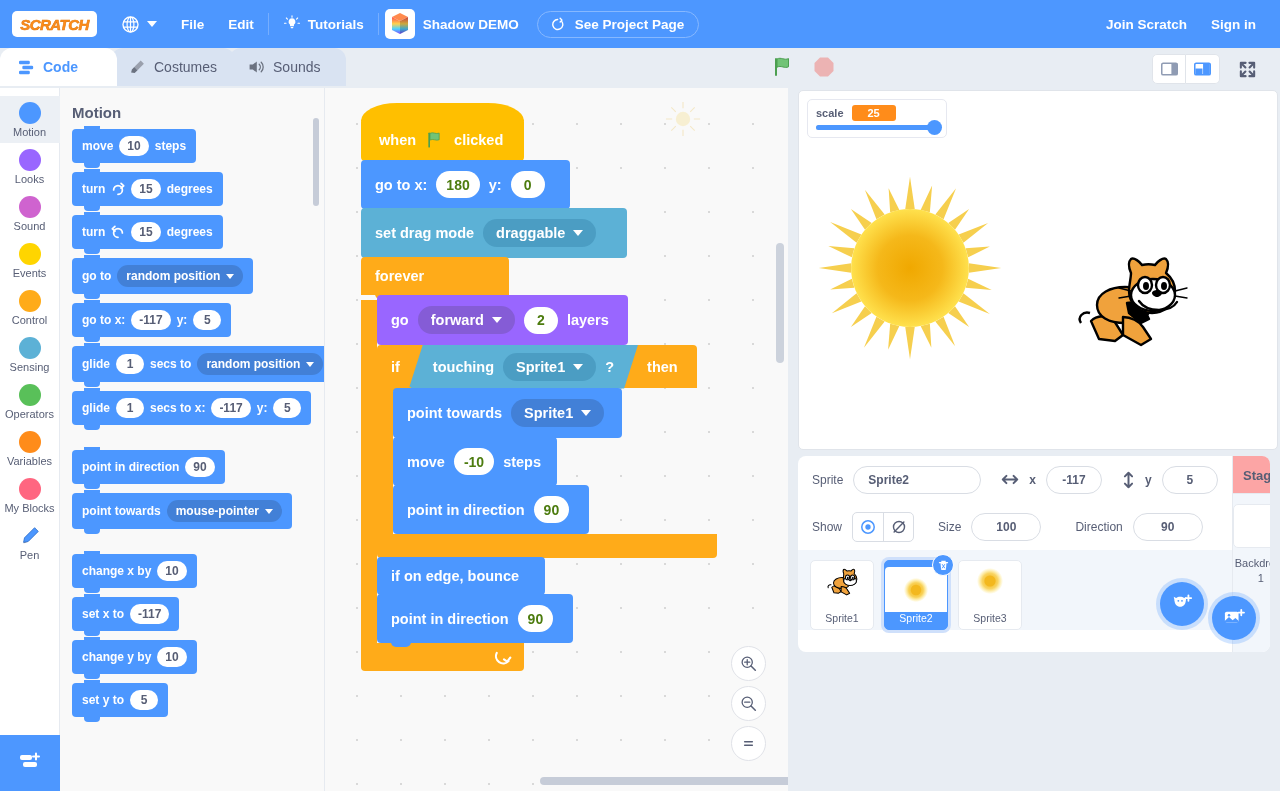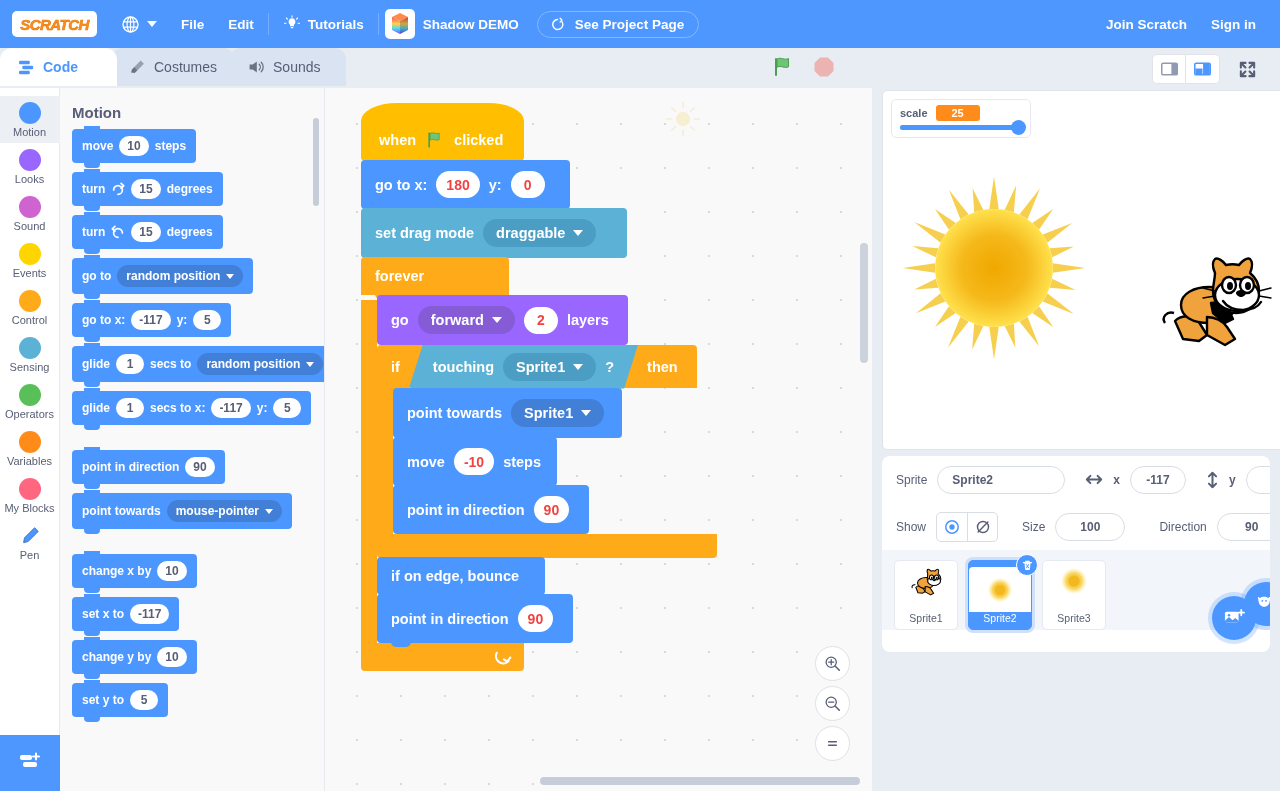--- a/index.html
+++ b/index.html
@@ -147,21 +147,21 @@
   }
   .cblk.motion{background:#4c97ff;} .cblk.sensing{background:#5cb1d6;}
   .cblk.looks{background:#9966ff;} .cblk.control{background:#ffab19;}
   .cblk::after{
     content:''; position:absolute; left:14px; bottom:-4px;
     width:20px; height:5px; background:inherit; border-radius:0 0 5px 5px;
   }
   .num-lg {
     background:#fff; border-radius:14px; min-width:34px; height:27px;
     display:inline-flex;align-items:center;justify-content:center;
-    color:#ef4444; font-size:14px; padding:0 10px; font-weight:bold;
+    color:#4d7c0f; font-size:14px; padding:0 10px; font-weight:bold;
   }
   .drop-lg {
     border-radius:14px; height:28px; display:inline-flex; align-items:center;
     gap:8px; padding:0 13px; font-size:14.5px; color:#fff; font-weight:bold;
   }
   .drop-lg.sensing{background:#4b9dc3;} .drop-lg.motion{background:#4280d7;}
   .drop-lg.looks{background:#855cd6;}
   .caret-lg{width:0;height:0;border-left:5px solid transparent;border-right:5px solid transparent;border-top:6px solid #fff;}
   .bool {
     background:#5cb1d6; color:#fff; font-size:14.5px; font-weight:bold;
@@ -172,21 +172,21 @@
   .zoombtns { position:absolute; right:22px; bottom:25px; }
   .zbtn {
     width:35px;height:35px;border-radius:50%;background:#fff;
     border:1px solid #e0e2e8; display:flex;align-items:center;justify-content:center;
     margin-bottom:5px; cursor:pointer;
   }
   .hscroll{position:absolute;bottom:6px;left:215px;width:320px;height:8px;background:#c6ccd8;border-radius:4px;}
   .vscroll{position:absolute;right:4px;top:155px;width:8px;height:120px;background:#ccd2dc;border-radius:4px;}
 
   
-  #stagecol { width: 408px; background:#e8edf3; padding: 0 10px; }
+  #stagecol { width: 492px; background:#e8edf3; padding: 0 10px; }
   #stage {
     width:480px;height:360px;background:#fff;border-radius:5px;
     border:1px solid #e0e4ea; position:relative; overflow:hidden;
     margin: 2px 0 0 0;
   }
   .monitor {
     position:absolute; left:8px; top:8px; background:#fff;
     border:1px solid #e6e8f0; border-radius:5px; padding:5px 8px 7px;
     display:flex;flex-direction:column;gap:4px; z-index:5;
   }

